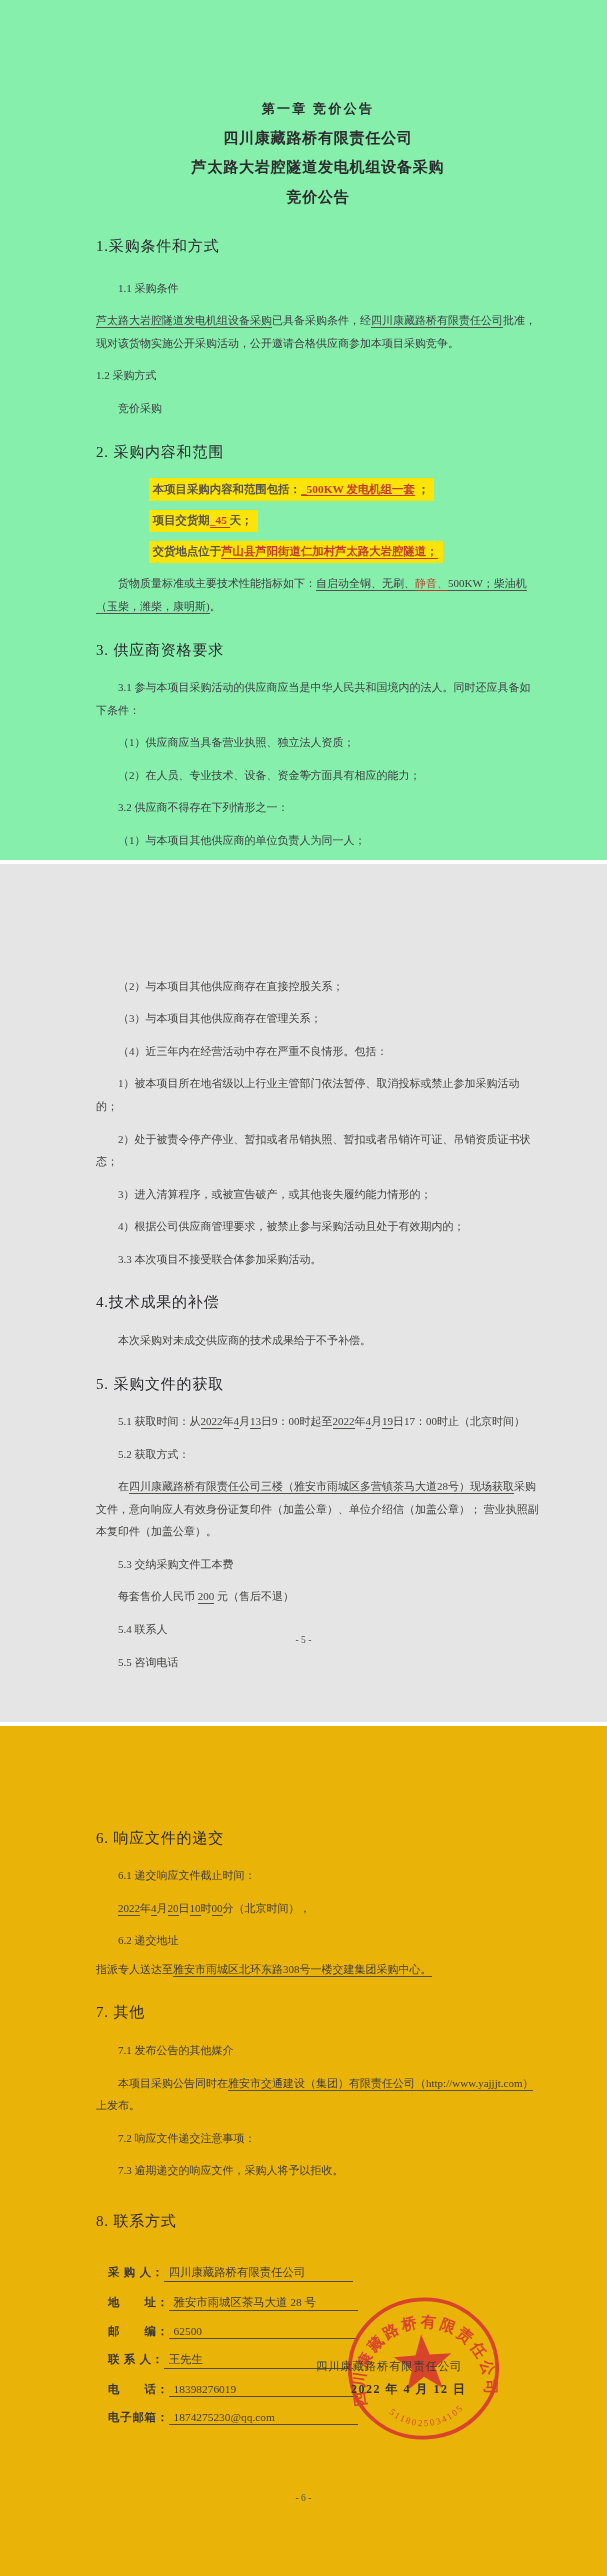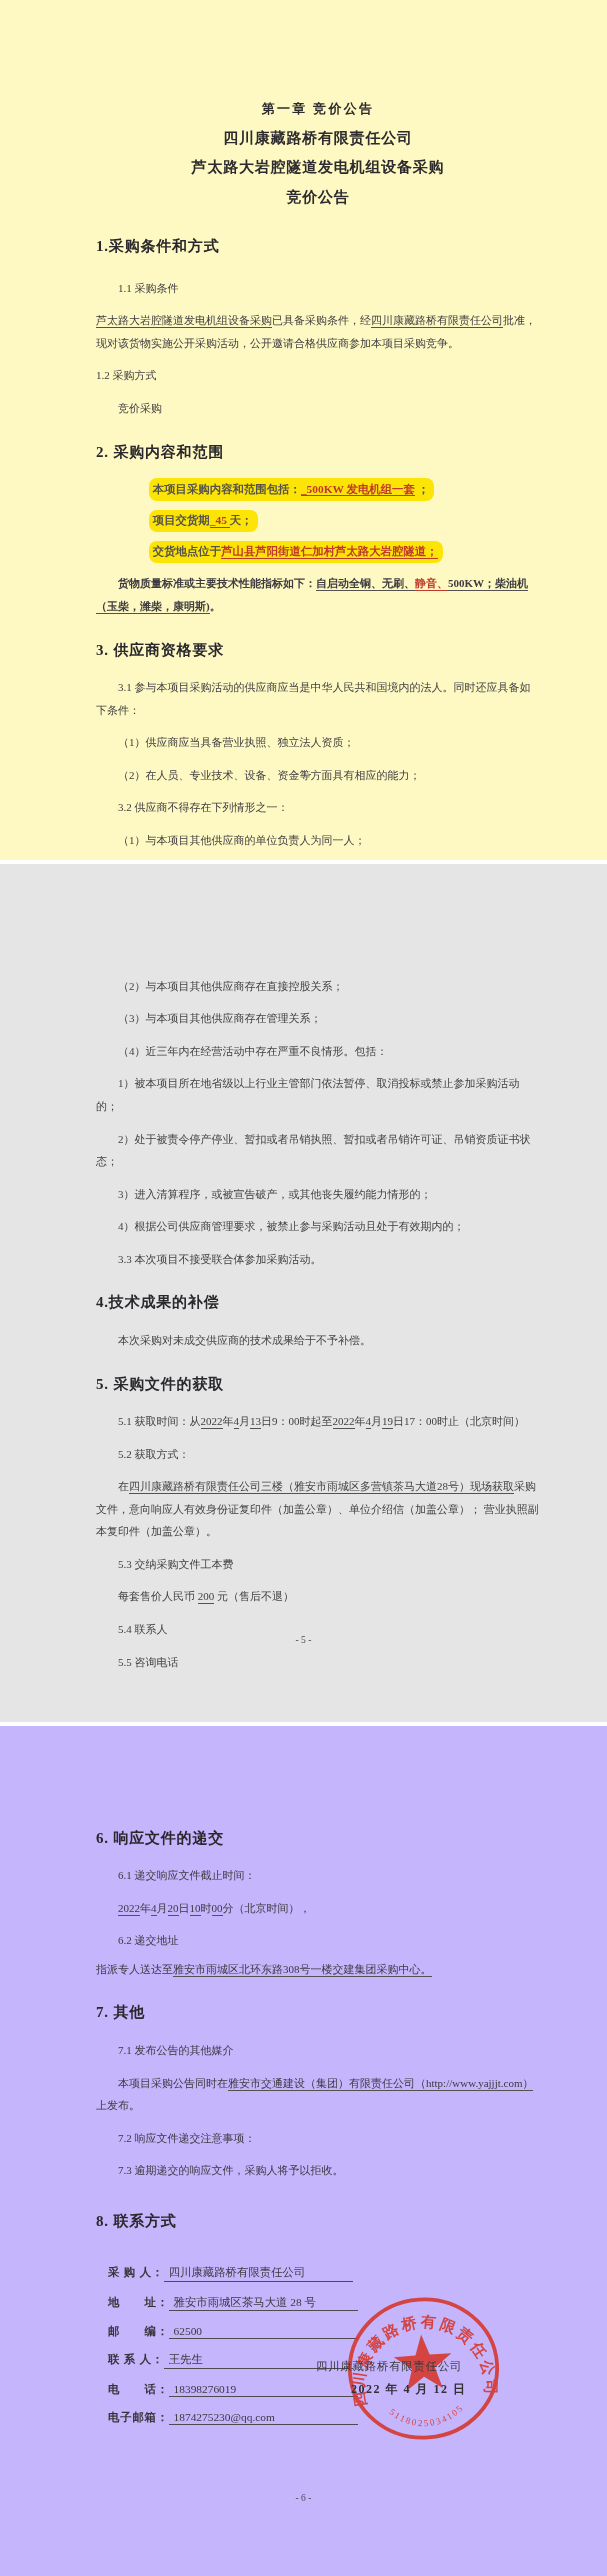--- a/index.html
+++ b/index.html
@@ -1,39 +1,39 @@
 <!DOCTYPE html>
 <html style="font-size:12px"><head>
 <meta charset="utf-8">
 <style>
   html,body { margin:0; padding:0; background:#ffffff; }
   body { width:607px; font-family:"Liberation Serif", serif; }
   .page { position:relative; width:607px; overflow:hidden; color:#3e3c40; }
-  .page-1 { height:860px; background:#fef9c3; }
+  .page-1 { height:860px; background:#86efac; }
   .page-2 { height:858px; background:#e5e5e5; color:#424241; }
-  .page-3 { height:851px; background:#c4b5fd; color:#3c3a40; }
+  .page-3 { height:851px; background:#eab308; color:#3c3a40; }
   .page-gap { height:3.8px; background:#ffffff; }
   .content { padding:0 67px 0 96px; }
 
   .title-block { padding-top:100px; text-align:center; color:#2d2b2e; font-weight:bold; }
   .title-sm { font-size:13px; letter-spacing:2.3px; margin:0 0 10.6px; }
   .title-lg { font-size:15px; letter-spacing:0.8px; margin:0 0 10.6px; }
 
-  .h-sec { font-size:15px; font-weight:bold; color:#2a282c; margin:30px 0 21px; letter-spacing:0.8px; }
+  .h-sec { font-size:15px; font-weight:normal; color:#2a282c; margin:30px 0 21px; letter-spacing:0.8px; }
   .h-sec.tight { margin:23px 0 16.7px; }
 
   p.body { font-size:11px; line-height:2.05; margin:0 0 10px; }
   .ind { text-indent:2em; }
   .u { border-bottom:0.8px solid #55514f; padding-bottom:0.8px; }
   .r { color:#c0392b; }
   .u.r { border-bottom-color:#c0392b; }
-  .bold { font-weight:bold; }
+  .bold { font-weight:normal; }
 
   .hl-line { margin:0 0 9px 53px; font-size:11.4px; font-weight:bold; color:#56524e; line-height:1.5; }
-  .hl { background:#fbe406; display:inline-block; padding:2.3px 5.3px 3px 3.8px;border-radius:8px; }
+  .hl { background:#fbe406; display:inline-block; padding:2.3px 5.3px 3px 3.8px; }
 
   .page-no { position:absolute; left:0; right:0; text-align:center; font-size:9.5px; color:#4c4a4e; }
   .page-1 .page-no { top:769px; }
   .page-2 .page-no { top:771px; }
   .page-3 .page-no { top:767px; }
 
   .contact-block { margin-top:34px; margin-left:12px; }
   .contact-row { font-size:11.4px; margin:0 0 13px; }
   .contact-label { font-weight:bold; color:#37353a; letter-spacing:0.8px; }
   .contact-value { border-bottom:0.8px solid #4d4b50; display:inline-block; min-width:181px; padding:0 3px 0.8px 4.6px; }

